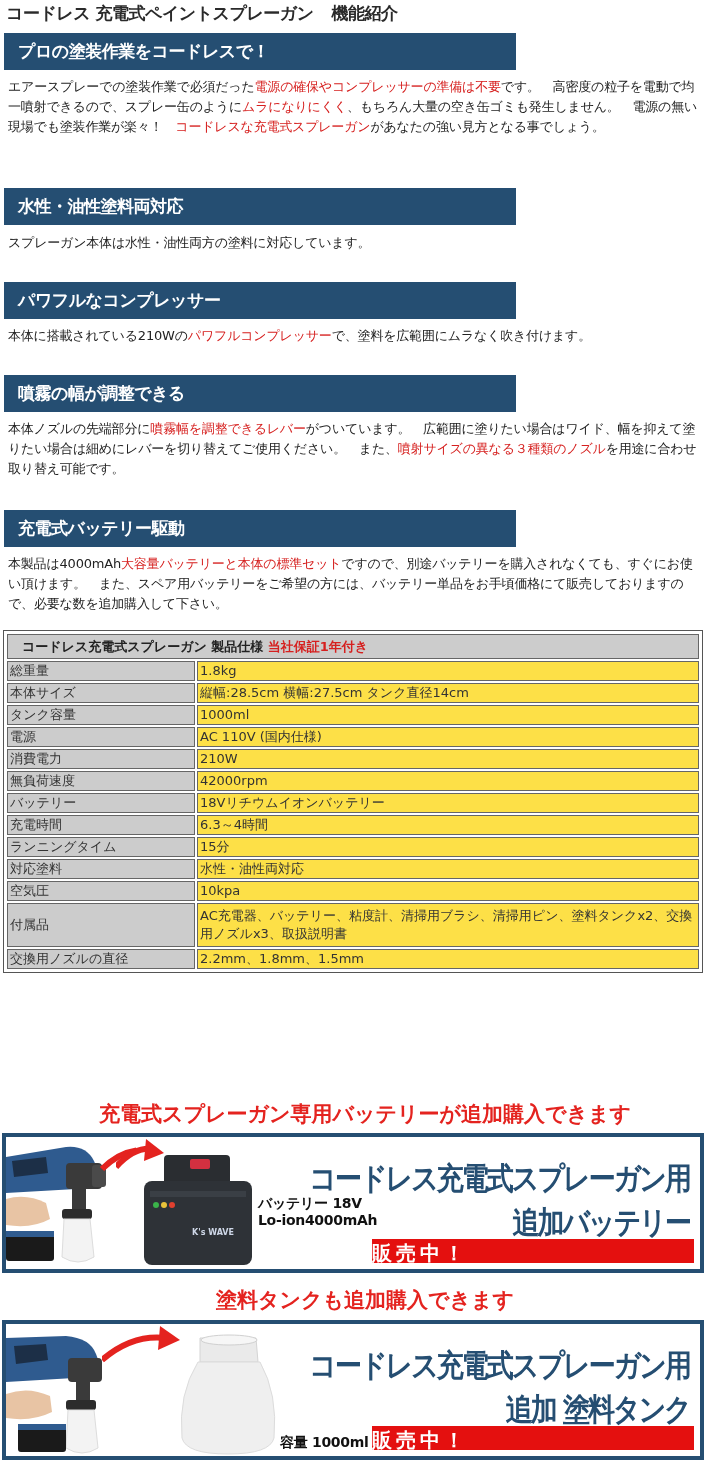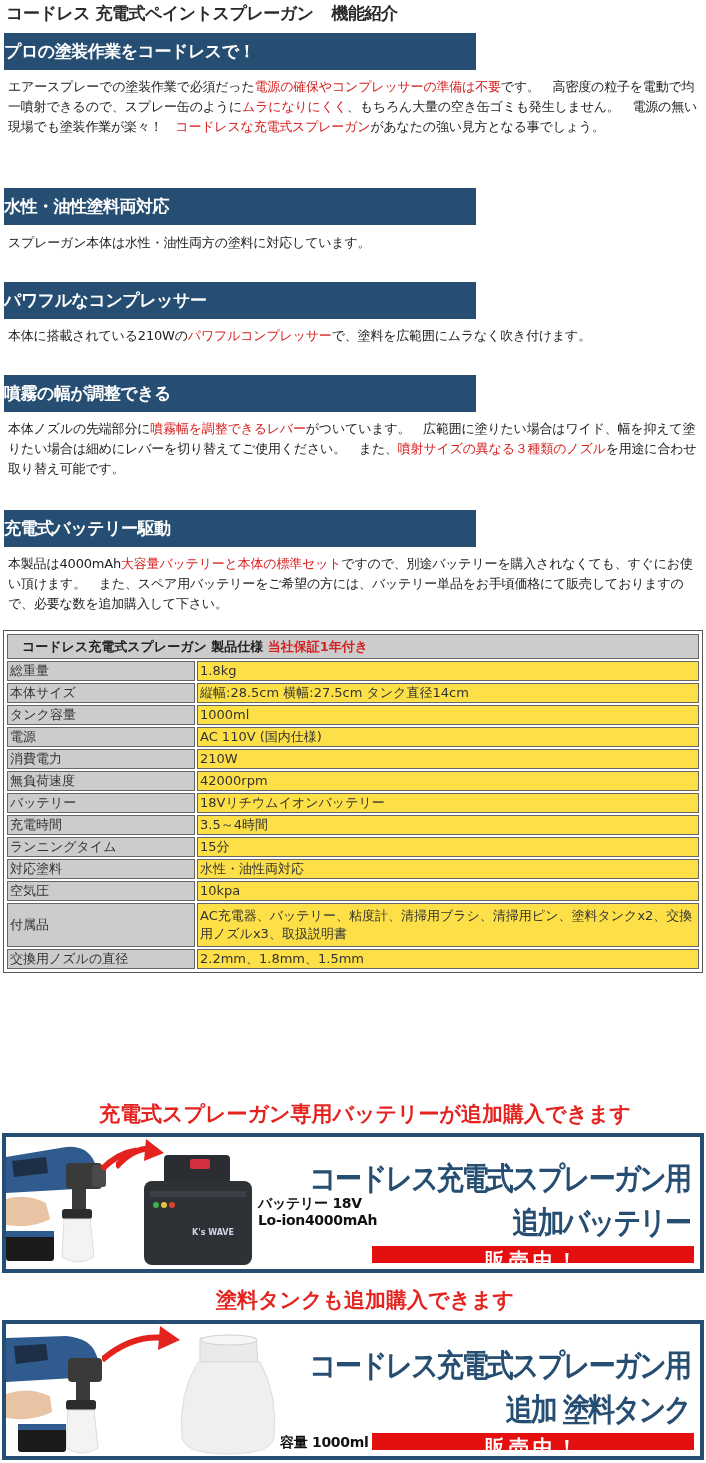--- a/index.html
+++ b/index.html
@@ -2,38 +2,38 @@
 <html><head>
 <meta charset="utf-8">
 <style>
   * { box-sizing: border-box; margin: 0; padding: 0; }
   html, body { width: 706px; height: 1463px; background: #ffffff; overflow: hidden; }
   body { font-family: "DejaVu Sans", "Liberation Sans", sans-serif; color: #222; position: relative; }
 
   .page-title { position: absolute; left: 6px; top: 2px; font-size: 17px; font-weight: bold; color: #2a2a2a; letter-spacing: -0.5px; white-space: nowrap; }
   .page-title .sub { margin-left: 18px; }
 
-  .sec-head { position: absolute; left: 4px; width: 472px; height: 37px; background: #254e72; color: #fff; font-weight: bold; font-size: 17px; line-height: 37px; padding-left: 0; letter-spacing: -0.5px; white-space: nowrap; }
+  .sec-head { position: absolute; left: 4px; width: 512px; height: 37px; background: #254e72; color: #fff; font-weight: bold; font-size: 17px; line-height: 37px; padding-left: 14px; letter-spacing: -0.5px; white-space: nowrap; }
   .sec-body { position: absolute; left: 8px; width: 692px; font-size: 13px; line-height: 20px; color: #222; letter-spacing: -0.2px; }
   .red { color: #d6201f; }
 
   
   .spec { position: absolute; left: 3px; top: 630px; width: 700px; border: 1px solid #555; padding: 1px; }
   .spec table { width: 100%; border-collapse: separate; border-spacing: 2px; font-size: 13px; }
   .spec td { border: 1px solid #666; height: 20px; padding: 0 2px; vertical-align: middle; line-height: 18px; }
   .spec td.hd { background: #cccccc; font-weight: bold; font-size: 13px; padding-left: 14px; height: 25px; }
   .spec td.lbl { background: #cccccc; width: 188px; color: #333; }
   .spec td.val { background: #fde047; color: #333; }
   .spec tr.tall td { height: 44px; }
 
   
   .promo-head { position: absolute; left: 12px; width: 706px; text-align: center; font-weight: bold; color: #e4231f; font-size: 21px; letter-spacing: 0px; white-space: nowrap; }
   .banner { position: absolute; left: 2px; width: 702px; height: 140px; border: 4px solid #254e72; background: #fff; overflow: hidden; }
   .banner .bname { position: absolute; right: 10px; top: 20px; text-align: right; font-weight: bold; color: #254e72; font-size: 27px; line-height: 38px; letter-spacing: -2px; transform: scaleY(1.15); transform-origin: top right; }
-  .banner .sale { position: absolute; right: 6px; bottom: 6px; width: 322px; height: 17px; background: #e4100f; color: #fff; font-weight: bold; font-size: 20px; text-align: center; line-height: 28px; letter-spacing: 4px; }
+  .banner .sale { position: absolute; right: 6px; bottom: 6px; width: 322px; height: 24px; background: #e4100f; color: #fff; font-weight: bold; font-size: 20px; text-align: left; line-height: 28px; letter-spacing: 4px; }
   .banner .spec-note { position: absolute; font-weight: bold; color: #111; font-size: 14px; line-height: 17px; letter-spacing: -0.3px; }
   .art { position: absolute; }
 </style>
 </head>
 <body>
 
 <div class="page-title">
   <span>コードレス 充電式ペイントスプレーガン</span><span class="sub">機能紹介</span>
 </div>
 
@@ -86,21 +86,21 @@
         <tr>
           <td class="lbl">無負荷速度</td>
           <td class="val">42000rpm</td>
         </tr>
         <tr>
           <td class="lbl">バッテリー</td>
           <td class="val">18Vリチウムイオンバッテリー</td>
         </tr>
         <tr>
           <td class="lbl">充電時間</td>
-          <td class="val">3.5～4時間</td>
+          <td class="val">6.3～4時間</td>
         </tr>
         <tr>
           <td class="lbl">ランニングタイム</td>
           <td class="val">15分</td>
         </tr>
         <tr>
           <td class="lbl">対応塗料</td>
           <td class="val">水性・油性両対応</td>
         </tr>
         <tr>

